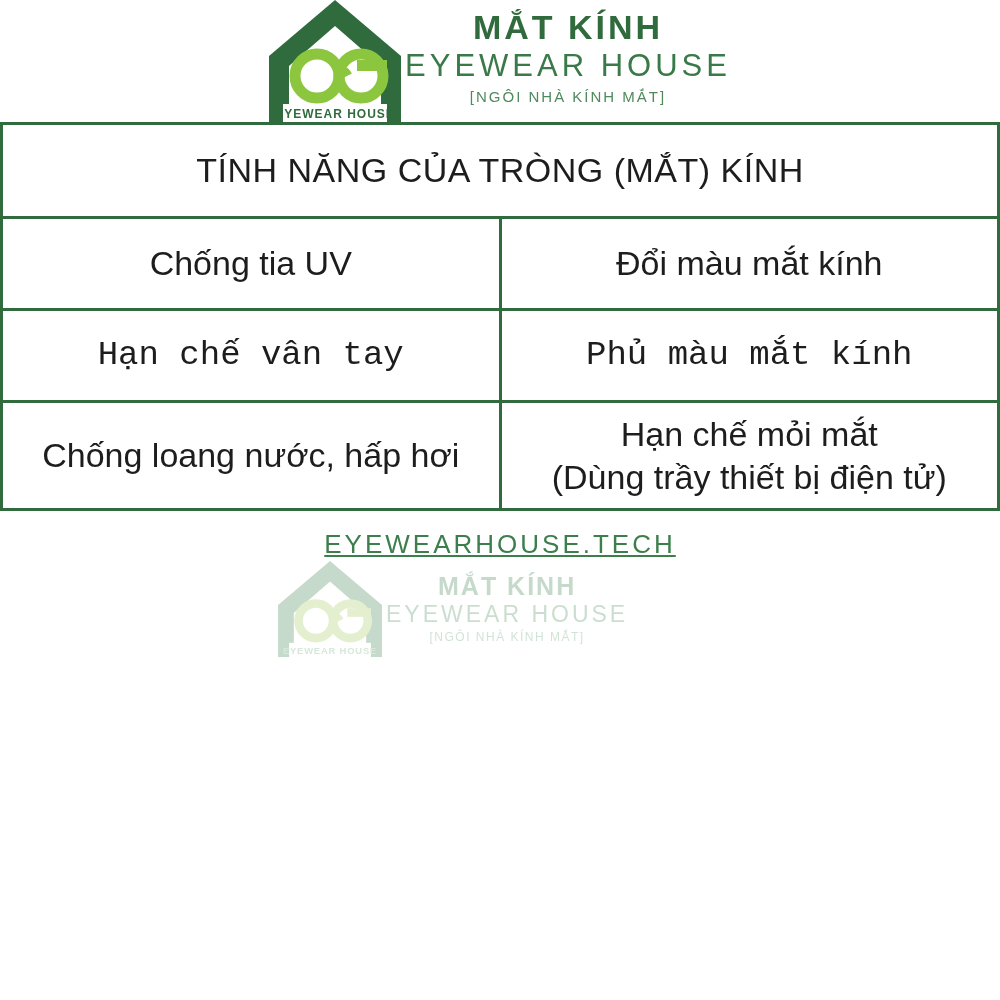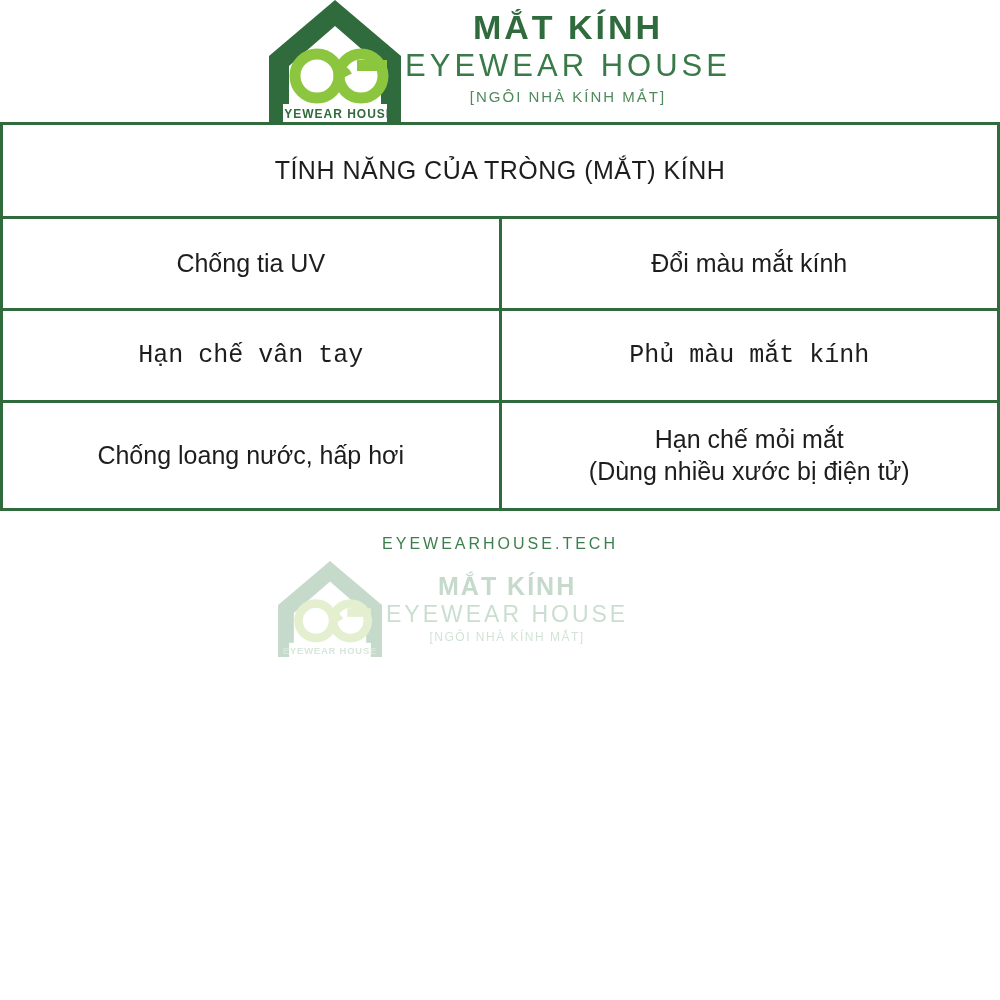--- a/index.html
+++ b/index.html
@@ -78,21 +78,21 @@
     border-collapse: collapse;
     table-layout: fixed;
     position: relative;
     z-index: 2;
   }
   table.features td {
     border: 3px solid #2f6b3c;
     text-align: center;
     vertical-align: middle;
     color: #1d1d1d;
-    font-size: 25px;
+    font-size: 34px;
     font-weight: normal;
     padding: 10px 14px;
     line-height: 1.25;
     background: transparent;
   }
   td.title-cell {
     background: #3c7f4c;
     color: #ffffff;
     font-size: 26px;
     font-weight: bold;
@@ -140,23 +140,24 @@
 
   
   .footer {
     height: 66px;
     display: flex;
     align-items: center;
     justify-content: center;
   }
   .footer-text {
     color: #3c7f4c;
-    font-size: 16px;
+    font-size: 26px;
     letter-spacing: 3px;
     font-weight: normal;
+    text-decoration: underline;
   }
   .nowrap-line { display: block; }
 </style>
 </head>
 <body>
 
 <div class="page">
 
   <div class="header">
     <div class="header-inner">
@@ -206,21 +207,21 @@
         <tr class="row-4">
           <td>Hạn chế vân tay</td>
           <td>Phủ màu mắt kính</td>
         </tr>
 
 
         <tr class="row-6">
           <td>Chống loang nước, hấp hơi</td>
           <td>
             <span class="nowrap-line">Hạn chế mỏi mắt</span>
-            <span class="nowrap-line">(Dùng nhiều xước bị điện tử)</span>
+            <span class="nowrap-line">(Dùng trầy thiết bị điện tử)</span>
           </td>
         </tr>
       </tbody>
     </table>
 
     <div class="watermark">
       <div class="wm-mark">
         <svg width="104" height="96" viewBox="0 0 132 122" xmlns="http://www.w3.org/2000/svg">
           <polygon points="66,0 132,56 132,122 0,122 0,56" fill="#7fae8b"></polygon>
           <polygon points="66,26 112,66 112,122 20,122 20,66" fill="#ffffff"></polygon>

